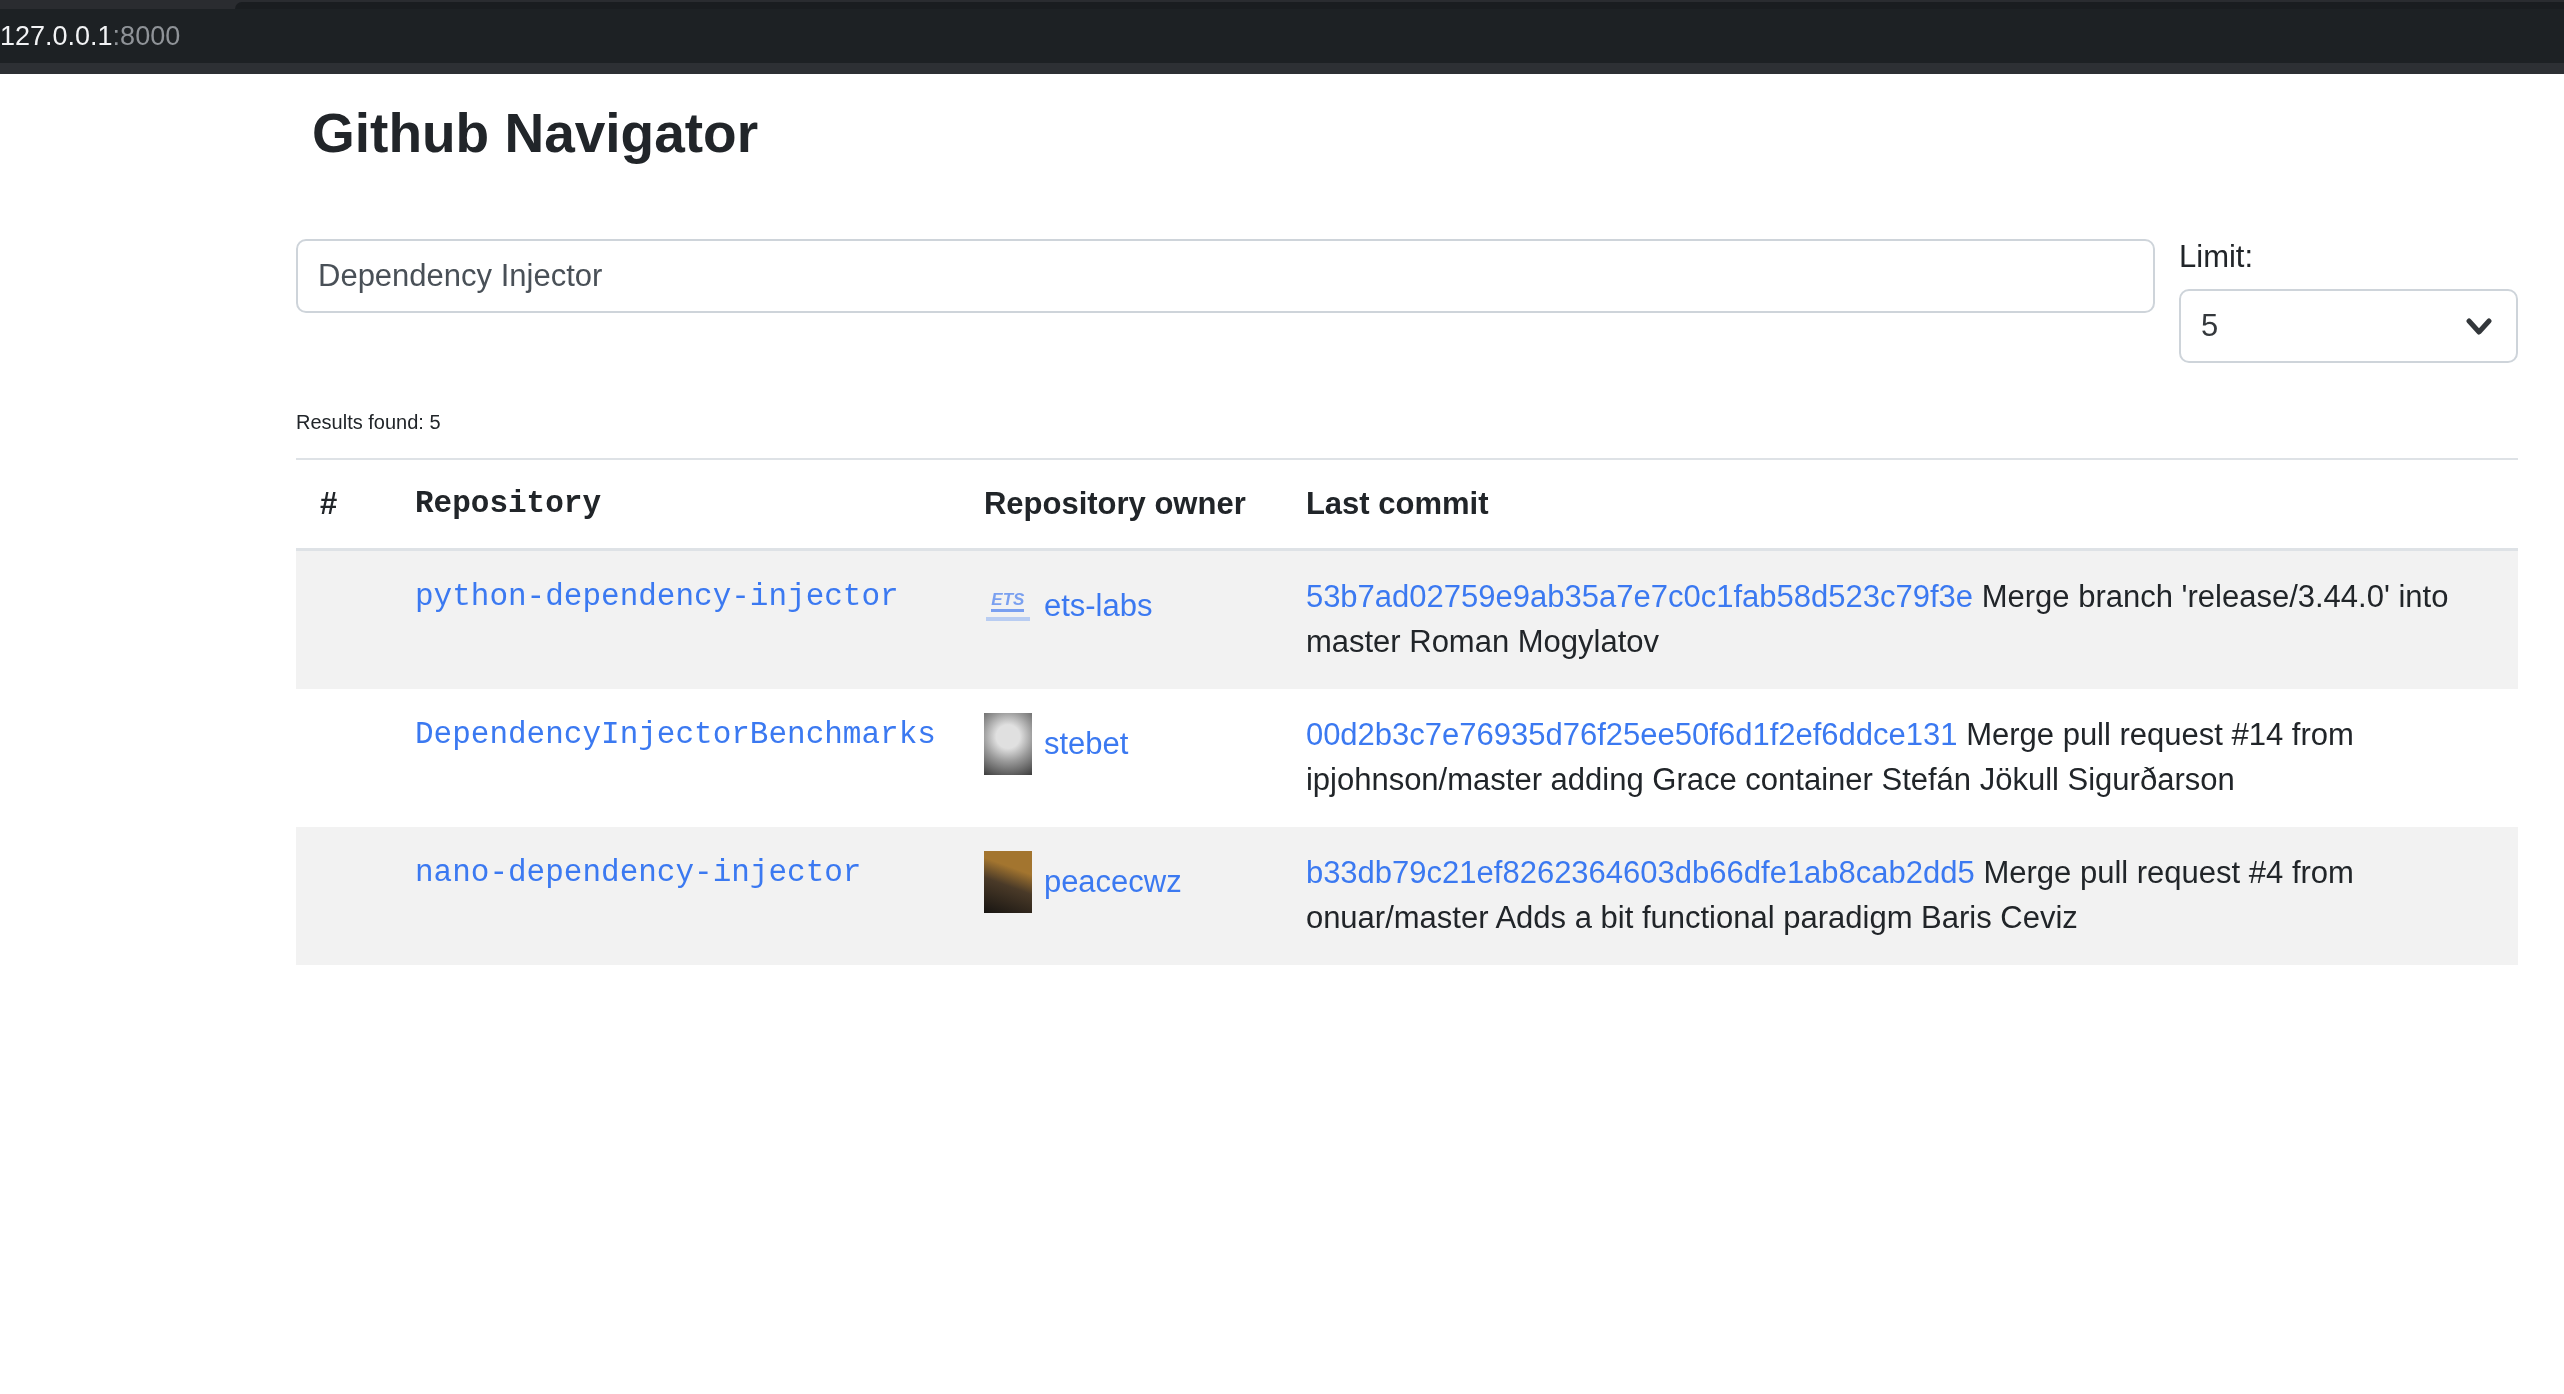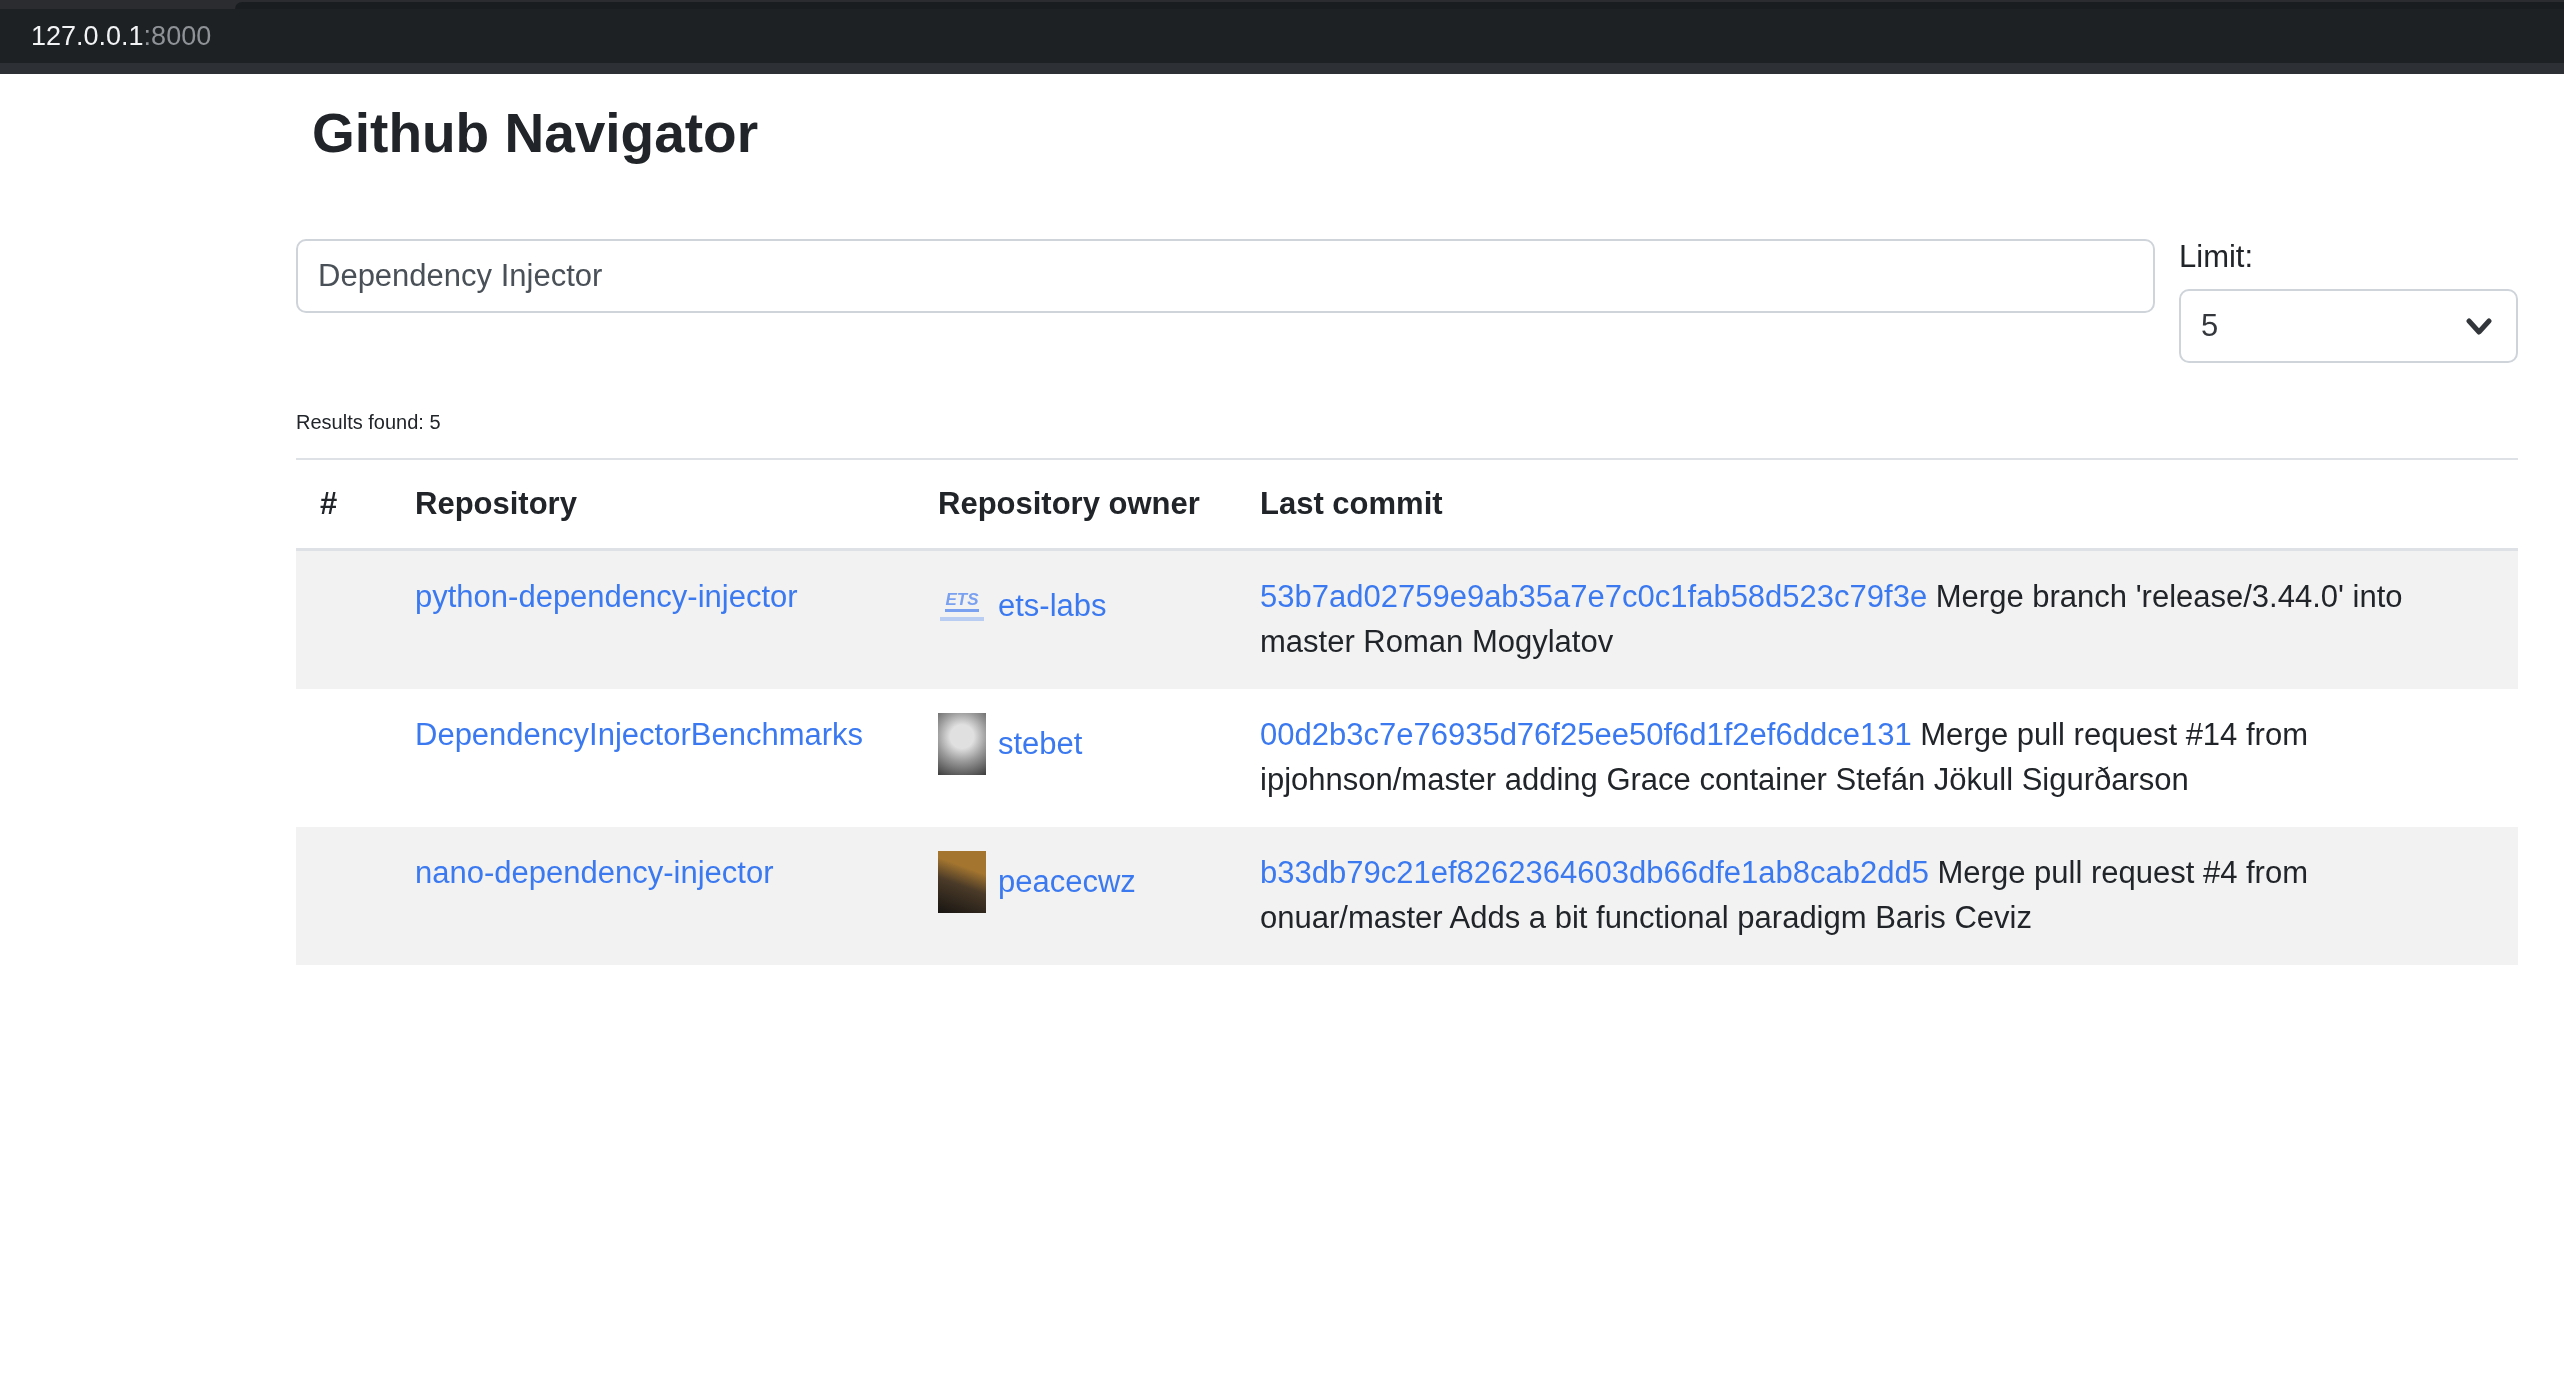--- a/index.html
+++ b/index.html
@@ -17,21 +17,21 @@
     height: 9px; background: #2a2c30;
   }
   .chrome-tab {
     position: absolute; left: 235px; right: 0; top: 2px; bottom: 0;
     background: #1a1d20;
     border-top-left-radius: 14px;
   }
   .chrome-addressbar {
     height: 54px; background: #1d2124;
     display: flex; align-items: center;
-    padding-left: 31px;
+    padding-left: 0;
     font-size: 27px;
   }
   .url-host { color: #f2f3f5; }
   .url-port { color: #8f9398; }
   .chrome-bottomstrip { height: 11px; background: #2d3034; }
 
   
   .content {
     margin-left: 296px;
     width: 2222px;
@@ -100,21 +100,21 @@
     vertical-align: top;
   }
   .results-table td {
     font-size: 31px;
     padding: 24px;
     vertical-align: top;
     line-height: 1.45;
   }
   .results-table tbody tr:nth-child(odd) { background: #f2f2f2; }
   .col-num { width: 95px; }
-  .col-repo { width: 523px; }
+  .col-repo { width: 523px; font-family: Liberation Mono, monospace; }
   .col-owner { width: 322px; }
   a.link {
     color: #3b79f1;
     text-decoration: none;
     cursor: pointer;
   }
   .owner-cell { display: flex; align-items: center; gap: 12px; }
   .avatar {
     width: 48px; height: 62px;
     flex: 0 0 auto;

